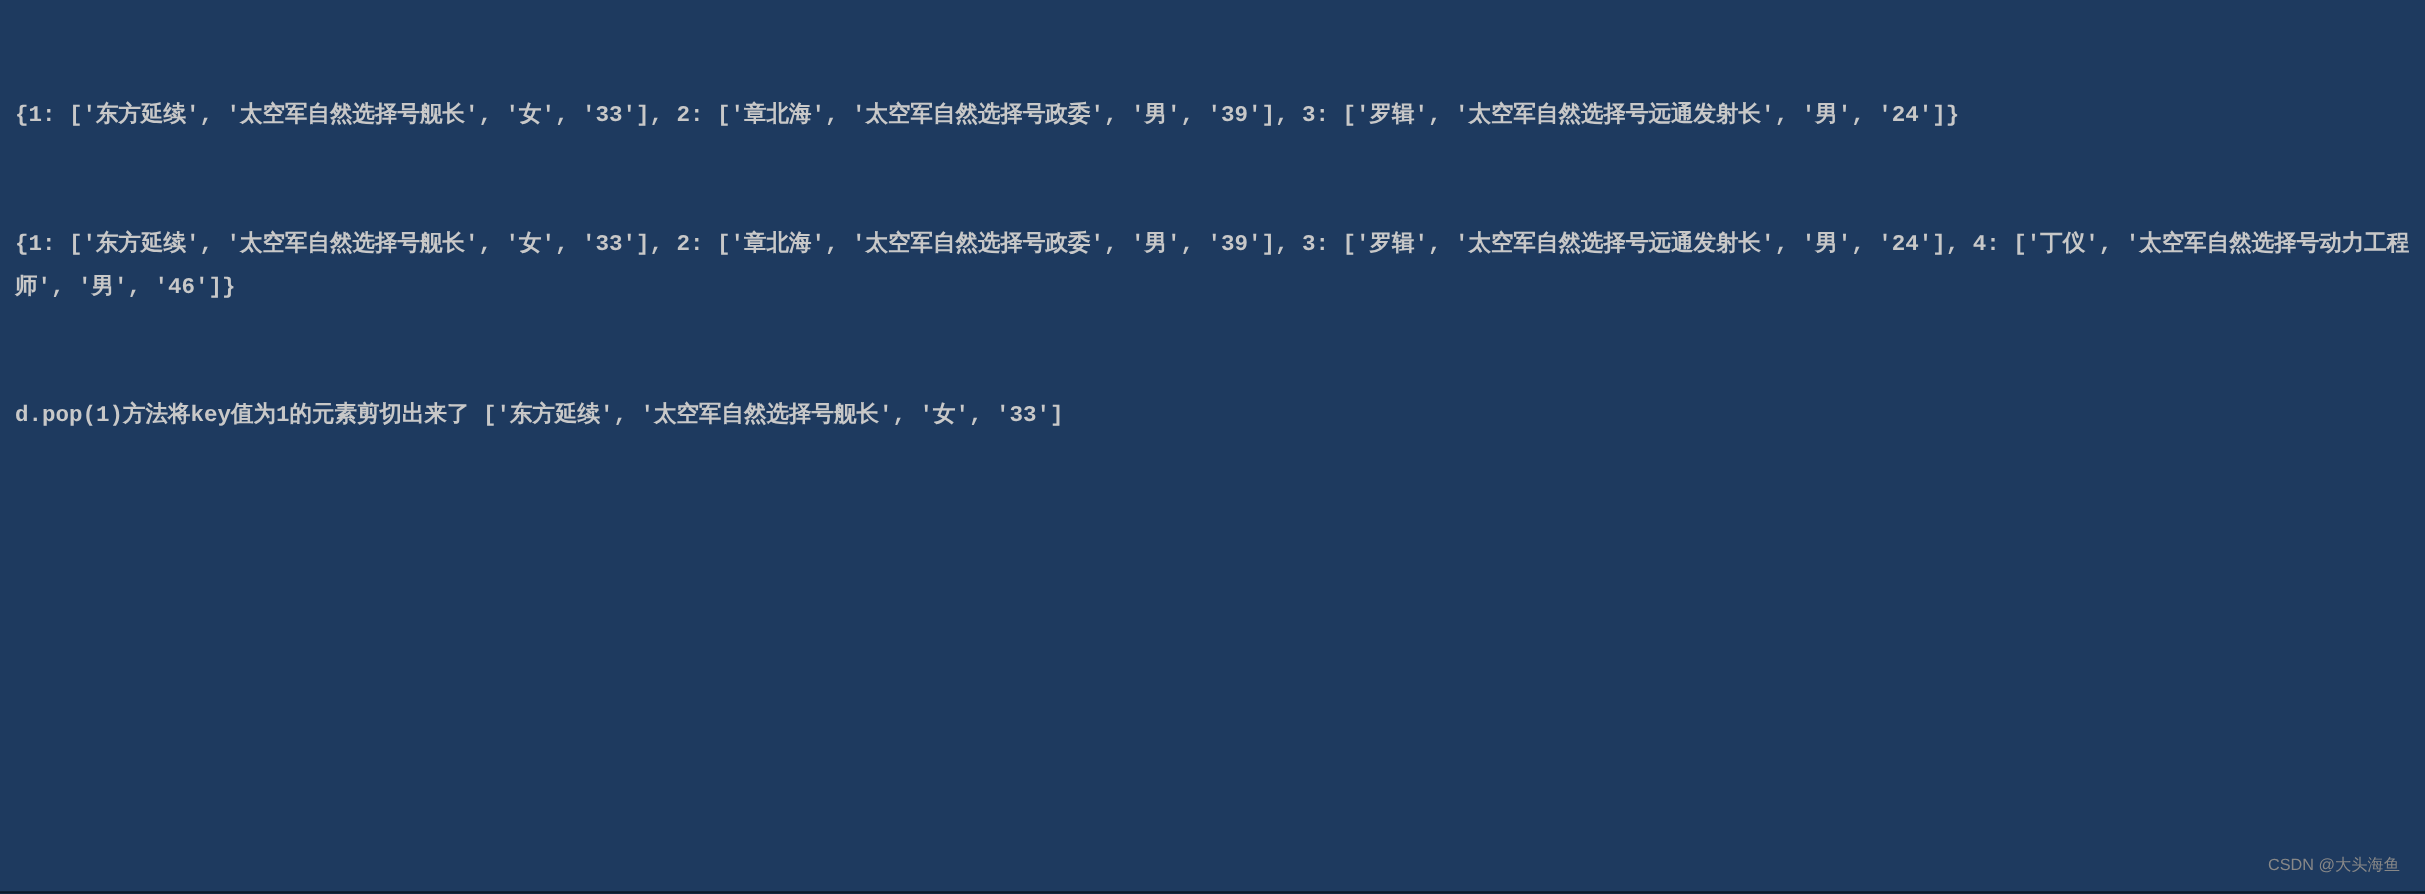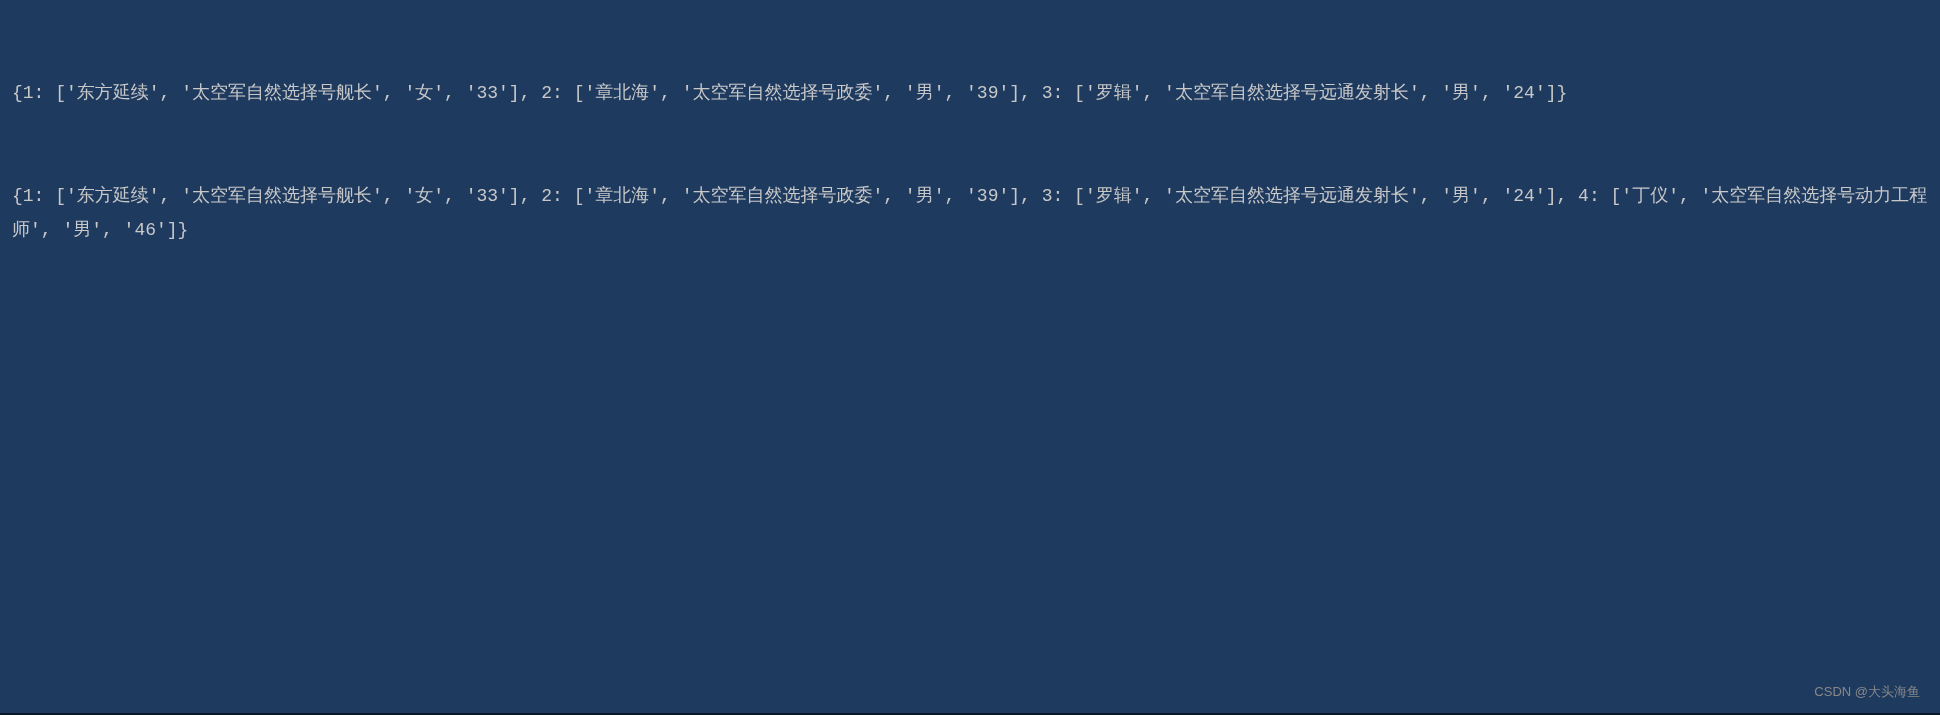--- a/index.html
+++ b/index.html
@@ -19,20 +19,21 @@
       position: relative;
       overflow: hidden;
     }
     .terminal-output {
       white-space: pre-wrap;
       word-break: break-all;
       color: #c8c8c8;
     }
     .line {
       display: block;
+      font-weight: bold;
     }
     .watermark {
       position: absolute;
       bottom: 10px;
       right: 20px;
       color: #888;
       font-size: 13px;
       font-family: sans-serif;
     }
     .bottom-border {
@@ -43,20 +44,21 @@
       height: 2px;
       background-color: #0a1929;
     }
   </style>
 </head>
 <body>
 
 <div class="terminal-output">
   <span class="line">{1: ['东方延续', '太空军自然选择号舰长', '女', '33'], 2: ['章北海', '太空军自然选择号政委', '男', '39'], 3: ['罗辑', '太空军自然选择号远通发射长', '男', '24']}</span>
   <span class="line">{1: ['东方延续', '太空军自然选择号舰长', '女', '33'], 2: ['章北海', '太空军自然选择号政委', '男', '39'], 3: ['罗辑', '太空军自然选择号远通发射长', '男', '24'], 4: ['丁仪', '太空军自然选择号动力工程师', '男', '46']}</span>
+  <span class="line">d.pop(1)方法将key值为1的元素剪切出来了 ['东方延续', '太空军自然选择号舰长', '女', '33']</span>
   
   
   
   
   
   
 </div>
 
 <div class="watermark">CSDN @大头海鱼</div>
 <div class="bottom-border"></div>

